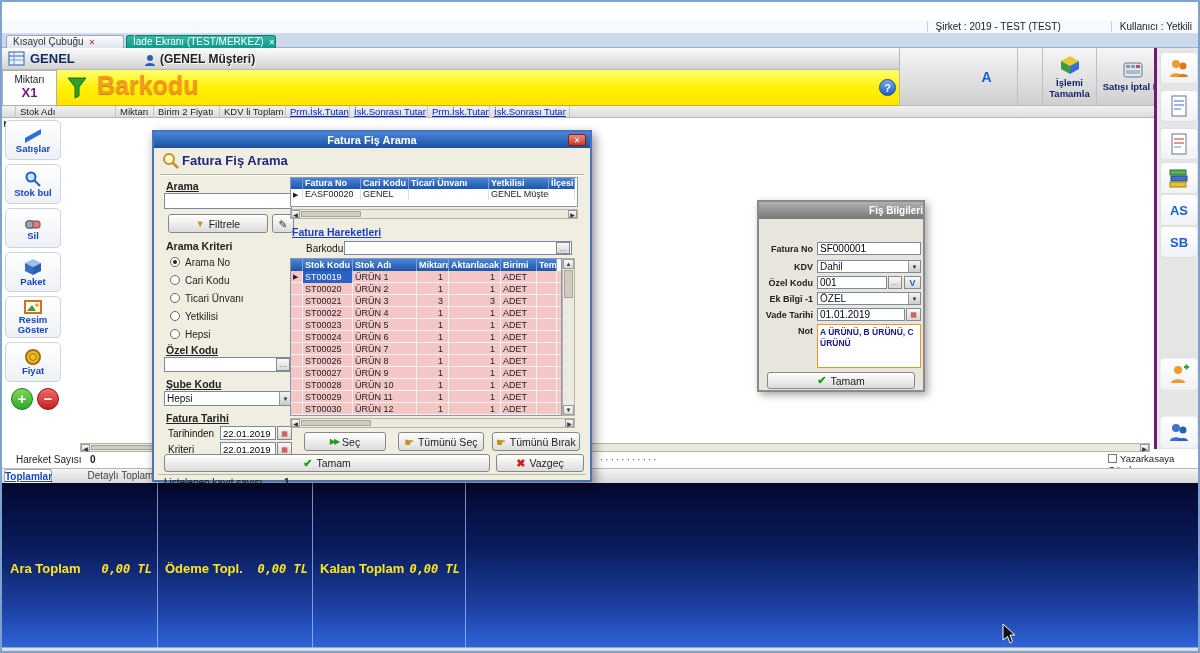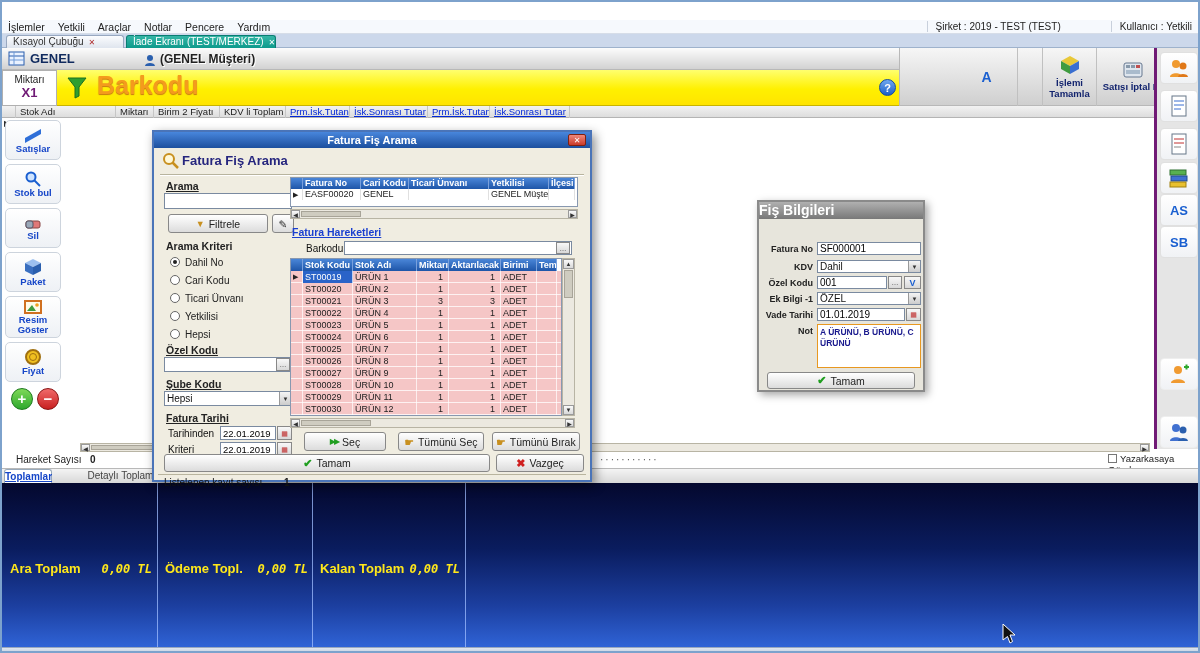--- a/index.html
+++ b/index.html
@@ -91,41 +91,33 @@
 .dg-cell{display:inline-block;height:12px;line-height:12px;font-size:9px;border-right:1px solid rgba(255,255,255,.7);padding:0 2px;overflow:hidden;white-space:nowrap;color:#222}
 .dg-cell.num{text-align:right;padding-right:5px}
 .dg-cell.selcell{background:#2a63c8;color:#fff}
 .gridbox{border:1px solid #8898b0;background:#fff;overflow:hidden}
 .vsb{position:absolute;width:13px;background:#ece9e0;border:1px solid #b8b4a4}
 .vsb .va{position:absolute;left:0;width:100%;height:10px;background:linear-gradient(#fafafa,#d8d8d8);border:1px solid #9a9a9a;font-size:6px;text-align:center;line-height:9px;color:#333}
 .vsb .vt{position:absolute;left:1px;width:9px;height:28px;top:11px;background:#cfccc0;border:1px solid #a8a498}
 .blue-lab{color:#1a3fd0;font-weight:bold;font-size:10.5px;text-decoration:underline}
 
 .fispanel{left:755px;top:198px;width:168px;height:192px;background:#e7e5dc;border:2px solid #8a8a8a;box-shadow:3px 3px 8px rgba(0,0,0,.35)}
-.fis-title{left:0;top:0;width:164px;height:17px;background:linear-gradient(#b0b0b0,#787878);color:#fff;font-weight:bold;font-size:14px;text-align:left;line-height:17px}
+.fis-title{left:0;top:0;width:164px;height:17px;background:linear-gradient(#b0b0b0,#787878);color:#fff;font-weight:bold;font-size:10px;text-align:right;line-height:17px}
 .fb-lab{position:absolute;left:2px;width:52px;font-size:9px;font-weight:bold;text-align:right;color:#222}
 .notbox{position:absolute;background:#fff;border:1px solid #e89820;font-size:8.5px;font-weight:bold;color:#1a1a8e;padding:2px;line-height:1.25;overflow:hidden}
 
 .cursor{left:1000px;top:622px;width:14px;height:20px}
 </style>
 </head>
 <body>
 
 <div id="screen">
 
 
   <div class="abs menubar">
-    <span style="display:flex">
-        <span class="menu-item">İşlemler</span>
-        <span class="menu-item">Yetkili</span>
-        <span class="menu-item">Araçlar</span>
-        <span class="menu-item">Notlar</span>
-        <span class="menu-item">Pencere</span>
-        <span class="menu-item">Yardım</span>
-      </span>
     <span class="menu-spacer"></span>
     <span class="mb-company">Şirket : 2019 - TEST (TEST)</span>
     <span class="mb-user">Kullanıcı : Yetkili</span>
   </div>
 
   <div class="abs tabbar">
     <span class="tab tab-inactive">
       <span>Kısayol Çubuğu</span><span class="tclose">✕</span>
     </span>
     <span class="tab tab-active">
@@ -371,21 +363,21 @@
         <span class="gold" style="font-size:9px">▼</span>
         <span>Filtrele</span>
       </div>
     <div class="abs cbtn" style="left:118px;top:82px;width:22px;height:19px">
         <span>✎</span>
       </div>
     <span class="abs lab" style="left:12px;top:108px">Arama Kriteri</span>
     <div class="abs" style="left:16px;top:121px">
         <div class="radio-row">
           <span class="radio on"></span>
-          <span class="radio-lab">Dahil No</span>
+          <span class="radio-lab">Arama No</span>
         </div>
         <div class="radio-row">
           <span class="radio"></span>
           <span class="radio-lab">Cari Kodu</span>
         </div>
         <div class="radio-row">
           <span class="radio"></span>
           <span class="radio-lab">Ticari Ünvanı</span>
         </div>
         <div class="radio-row">

